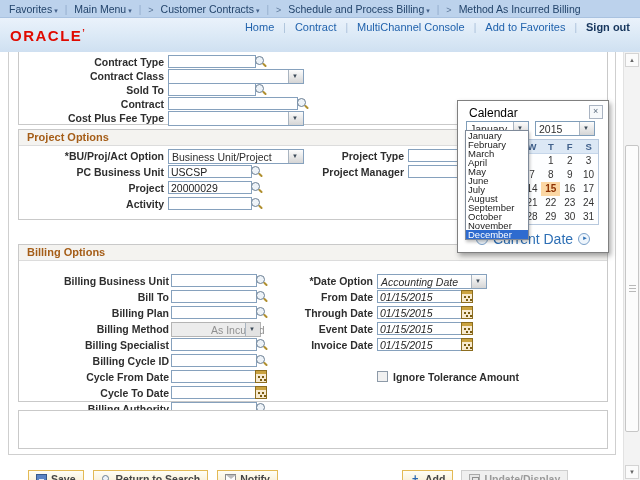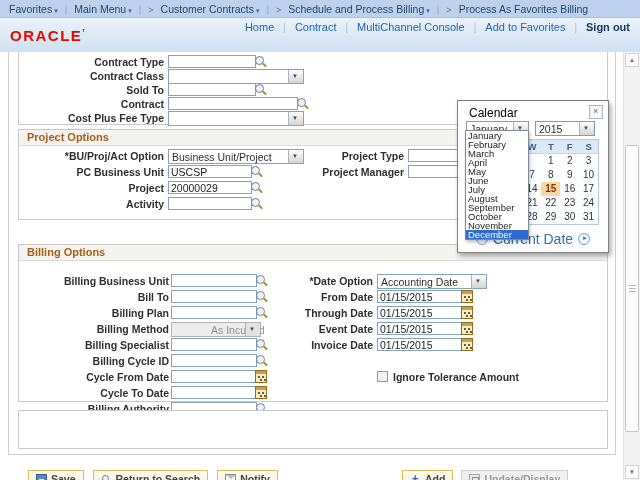--- a/index.html
+++ b/index.html
@@ -46,21 +46,21 @@
   #box1 .row{height:14px;}
 
   .lbl{position:absolute;top:2px;font-weight:bold;font-size:10.5px;color:#2e2e2e;white-space:nowrap;}
   .lbl1{left:0;width:145px;text-align:right;}
   .lbl2{left:230px;width:155px;text-align:right;}
   .lbl3{left:0;width:150px;text-align:right;}
   .lbl4{left:200px;width:154px;text-align:right;}
 
   .txt{position:absolute;top:1px;height:11px;border:1px solid #86a1bd;font-size:10.5px;
     padding:0 2px;font-family:inherit;color:#222;background:#fff;}
-  .in1{left:149px;}.in2{left:389px;}.in3{left:152px;}.in4{left:358px;}
+  .in1{left:149px;}.in2{left:389px;}.in3{left:152px;}.in4{left:358px;font-style:italic;}
   .w78{width:78px;}.w80{width:80px;}.w82{width:82px;}.w85{width:85px;}.w124{width:124px;}
 
   .sel{position:absolute;top:1px;height:15px;border:1px solid #86a1bd;background:#fff;
     font-size:10.5px;box-sizing:border-box;}
   .sel .selval{position:absolute;left:3px;top:1px;white-space:nowrap;}
   .selbtn{position:absolute;right:0;top:0;bottom:0;width:14px;
     background:linear-gradient(#fcfcfc,#d5d5d5);border-left:1px solid #a9b4c0;}
   .selbtn::before{content:"▼";position:absolute;left:3px;top:3px;font-size:6px;color:#3c4a58;}
   .sw136{width:136px;}.sw110{width:110px;}.sw90{width:90px;}
   .sel.dis{background:#ececec;border-color:#b4b4b4;}
@@ -159,21 +159,21 @@
   <span class="csep"></span>
   <span class="crumb dd">Main Menu</span>
   <span class="csep"></span>
   <span class="cgt"></span>
   <span class="crumb dd">Customer Contracts</span>
   <span class="csep"></span>
   <span class="cgt"></span>
   <span class="crumb dd">Schedule and Process Billing</span>
   <span class="csep"></span>
   <span class="cgt"></span>
-  <span class="crumb">Process As Favorites Billing</span>
+  <span class="crumb">Method As Incurred Billing</span>
 </div>
 
 <div id="headerbar">
   <span id="logo">ORACLE</span>
   <div id="headerlinks">
     <span class="hlink">Home</span>
     <span class="hsep"></span>
     <span class="hlink">Contract</span>
     <span class="hsep"></span>
     <span class="hlink">MultiChannel Console</span>

